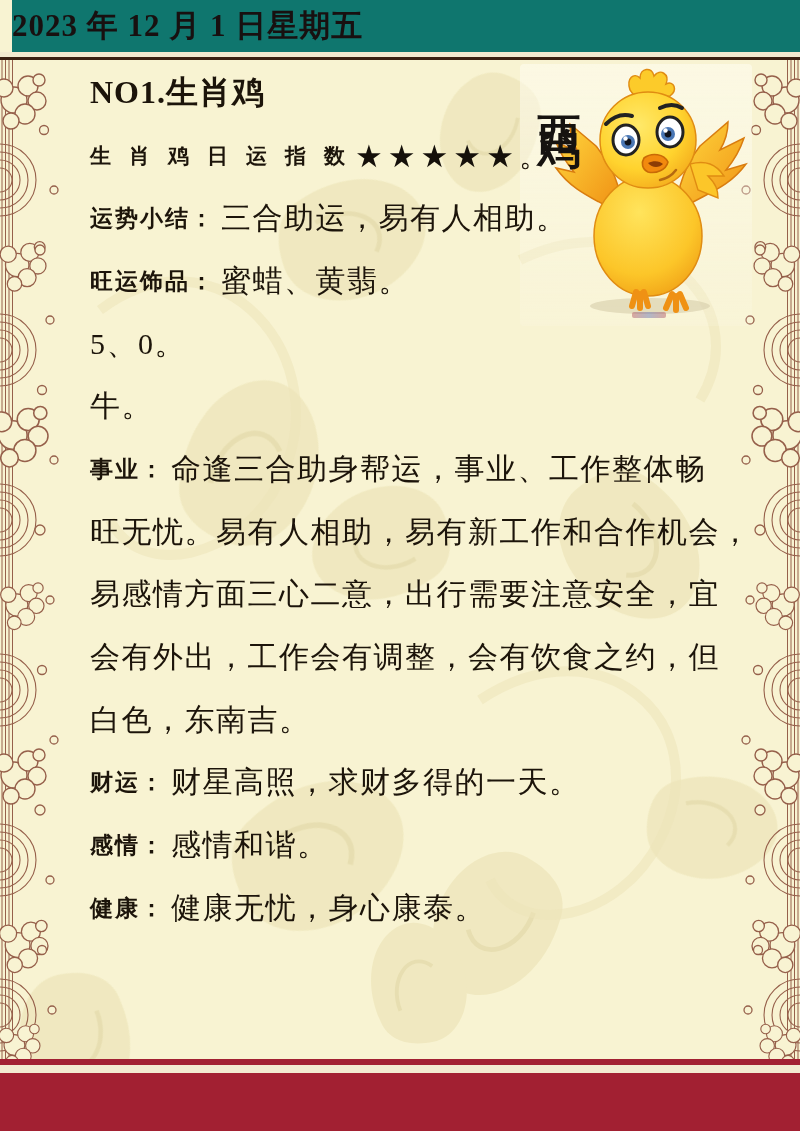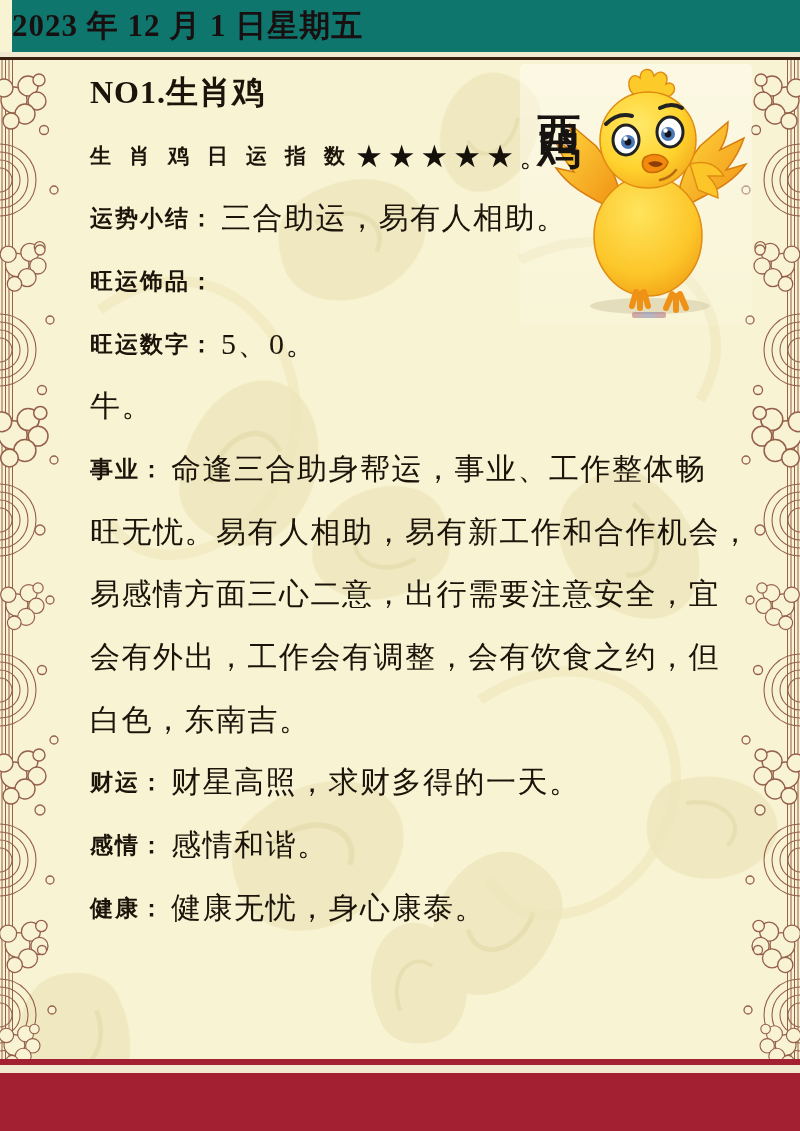--- a/index.html
+++ b/index.html
@@ -195,23 +195,23 @@
         <span class="idx">生肖鸡日运指数</span>
           <span class="stars">★★★★★</span>
           <span class="body">。</span>
       </div>
       <div class="line">
           <span class="lab">运势小结：</span>
           <span class="body">三合助运，易有人相助。</span>
         </div>
       <div class="line">
           <span class="lab">旺运饰品：</span>
-        </div>
-      <div class="line">
-          <span class="lab">旺运数字：</span>
+          <span class="body">蜜蜡、黄翡。</span>
+        </div>
+      <div class="line">
           <span class="body">5、0。</span>
         </div>
       <div class="line">
           <span class="body">牛。</span>
         </div>
       <div class="line">
           <span class="lab">事业：</span>
           <span class="body">命逢三合助身帮运，事业、工作整体畅</span>
         </div>
       <div class="line">

